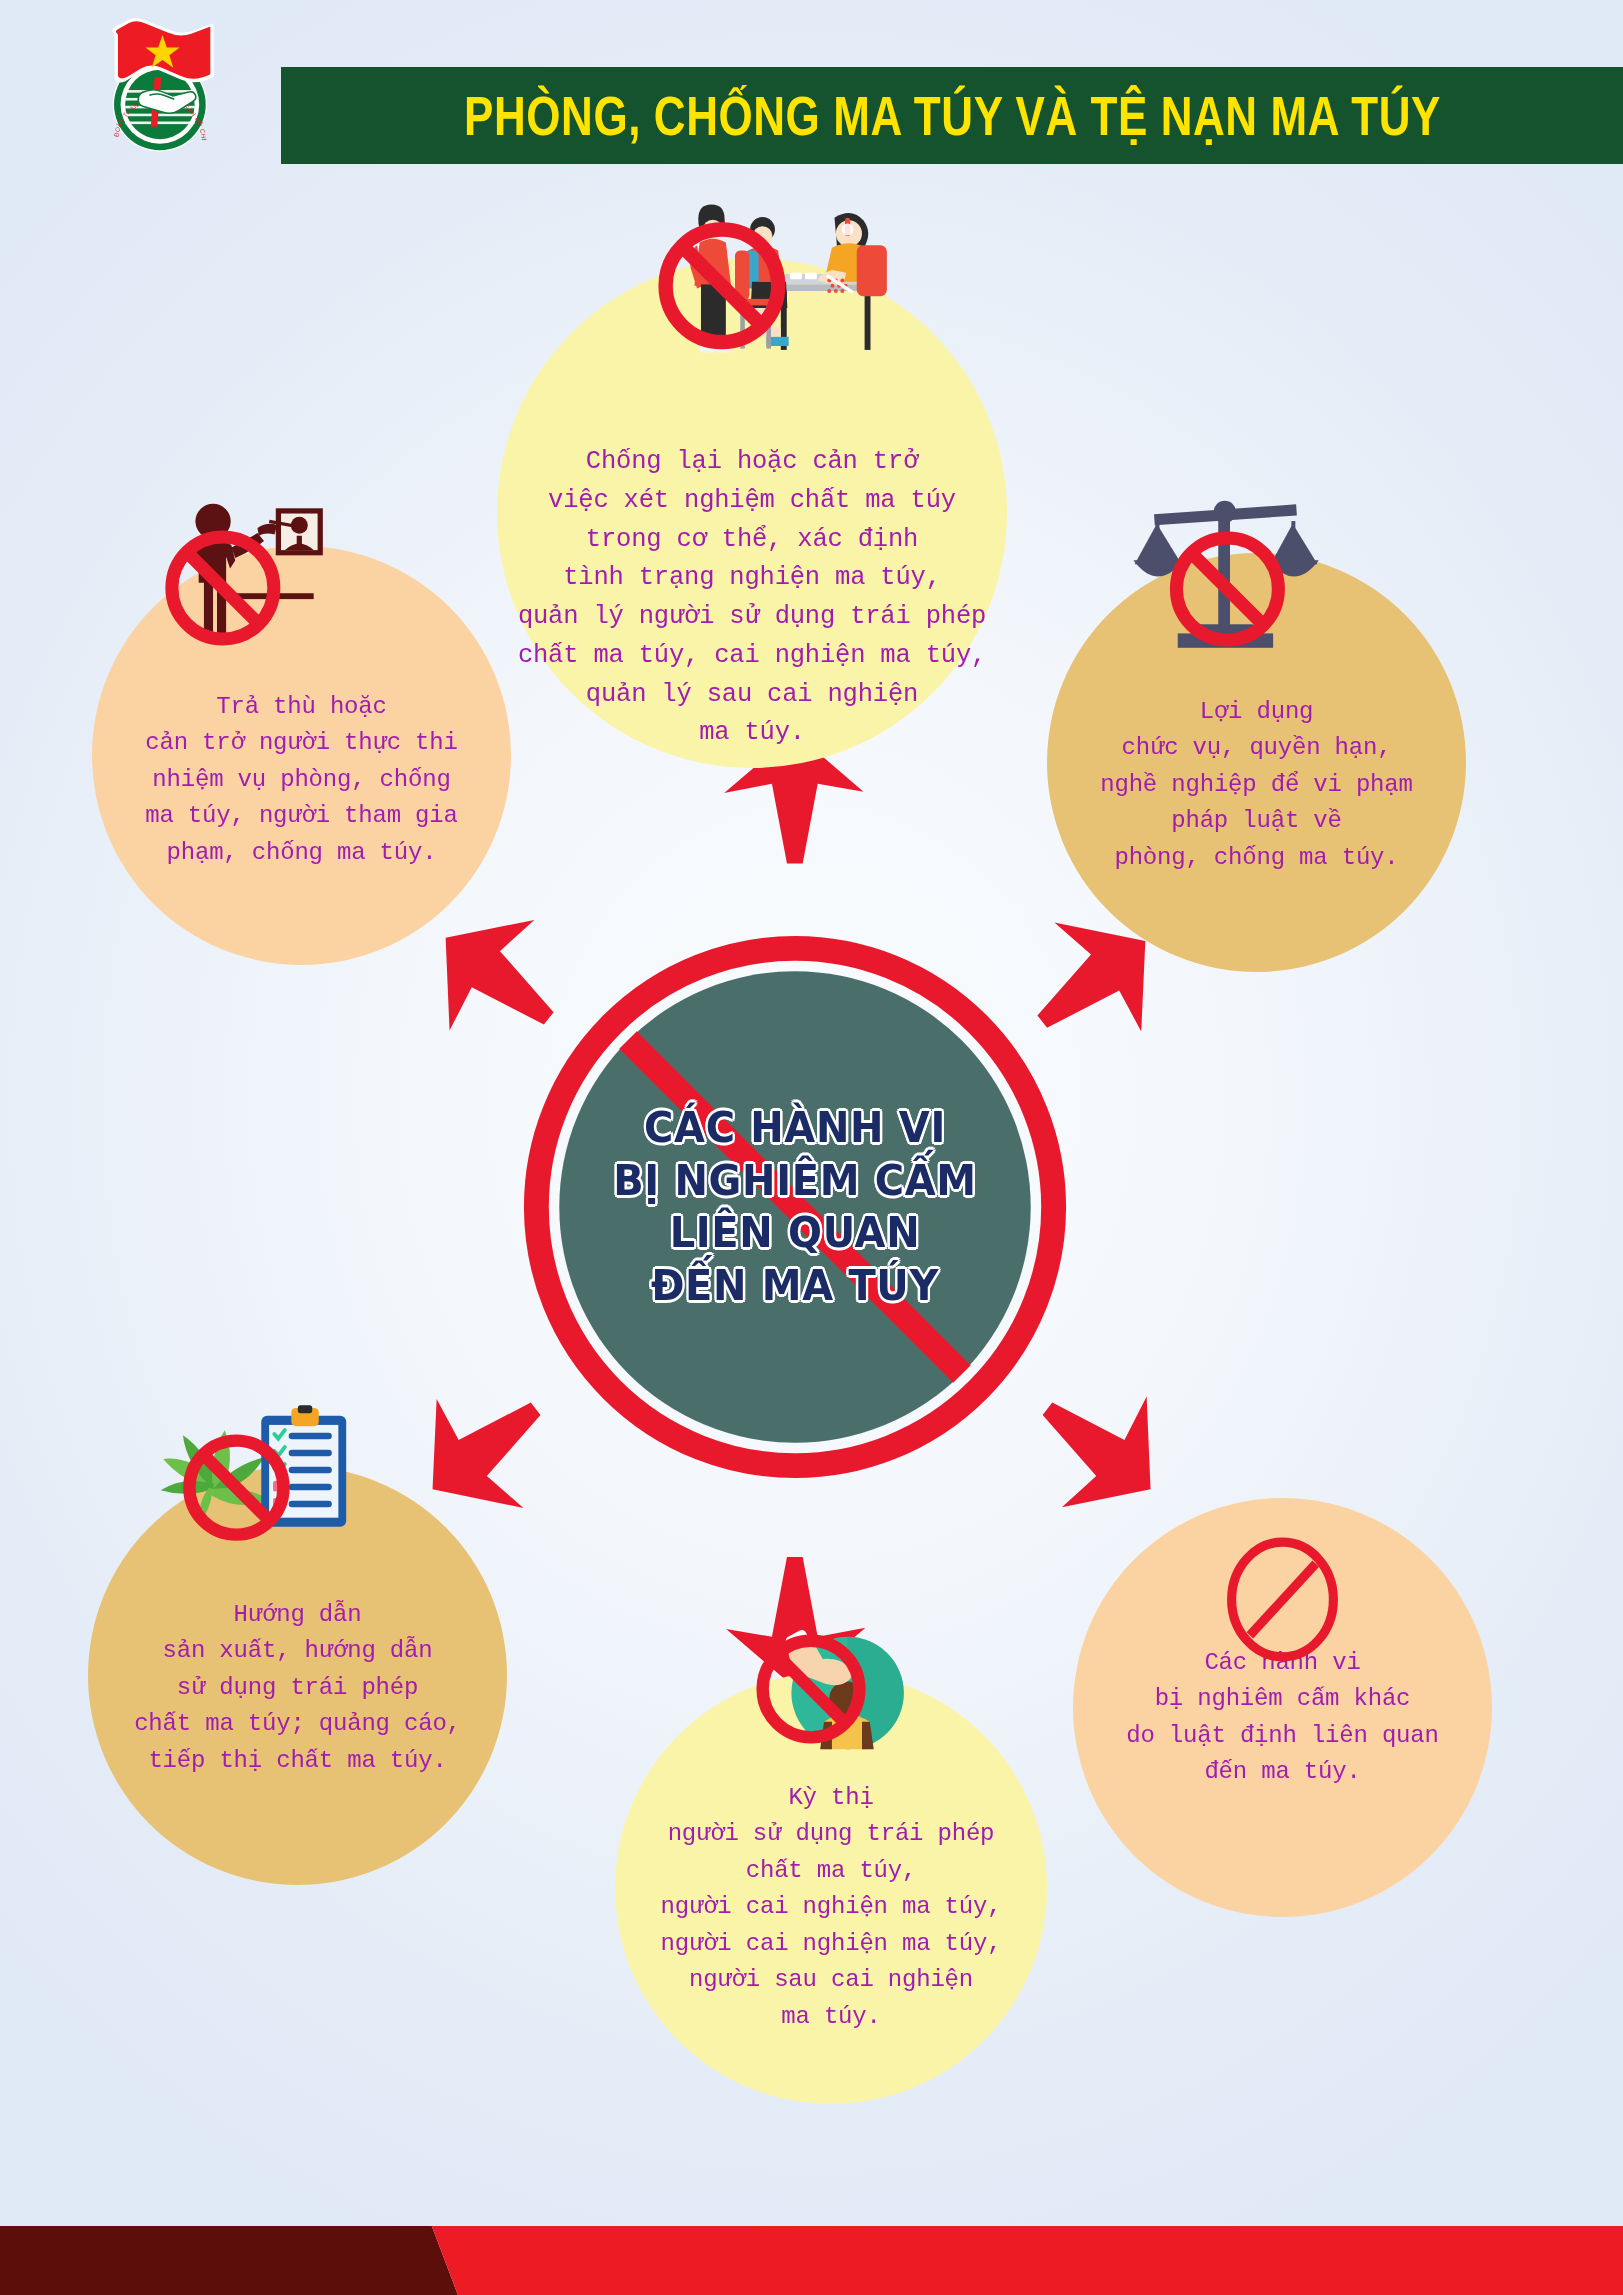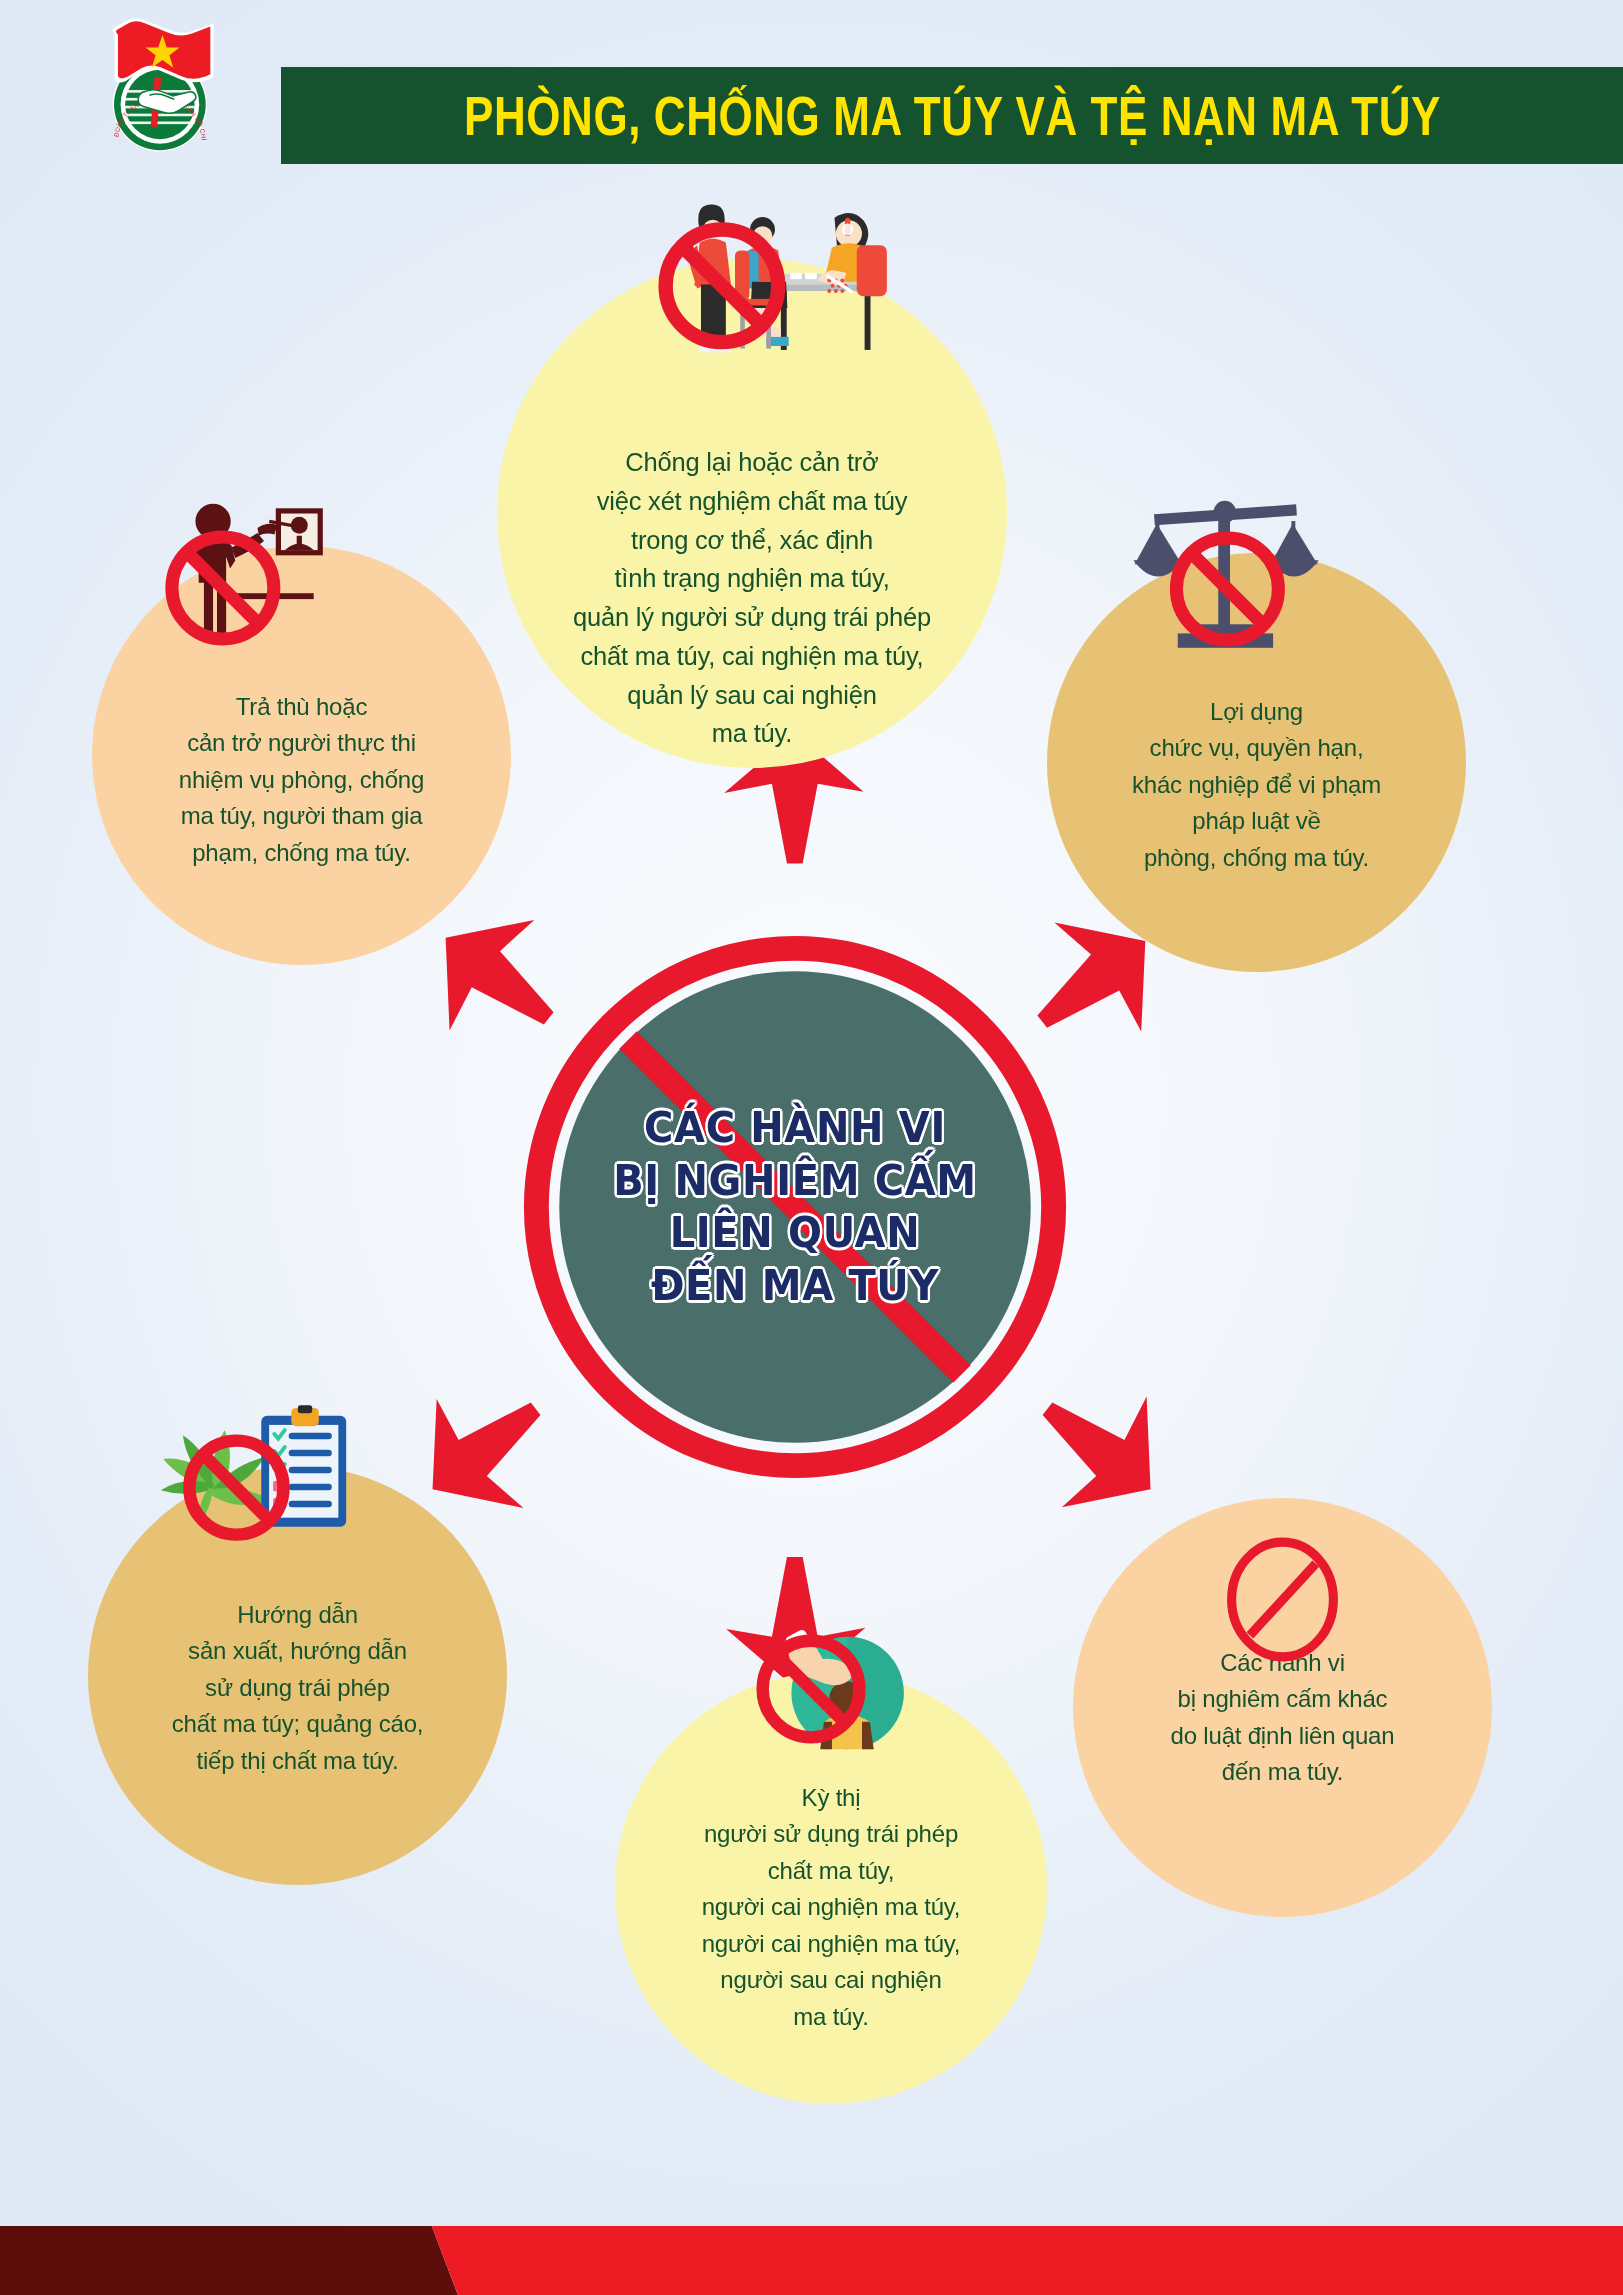--- a/index.html
+++ b/index.html
@@ -20,22 +20,22 @@
     color:#ffe400;font-size:55px;font-weight:bold;letter-spacing:0.7px;
     transform:scaleX(.80);transform-origin:center;white-space:nowrap;
     font-family:"Liberation Sans Narrow","Liberation Sans",sans-serif;
   }
   #logo{position:absolute;left:97px;top:14.4px;width:131px;height:139px;}
 
   
   .node{position:absolute;border-radius:50%;display:flex;flex-direction:column;
         align-items:center;justify-content:flex-start;text-align:center;}
   .node .body{
-    color:#14532d;font-size:24px;line-height:1.52;white-space:pre-line;
-    font-family:Liberation Sans, sans-serif;font-weight:300;
+    color:#a21caf;font-size:24px;line-height:1.52;white-space:pre-line;
+    font-family:Liberation Mono, monospace;font-weight:300;
     letter-spacing:-0.2px;
   }
   .node .art{position:absolute;pointer-events:none;}
 
   #node-top      {left:497px;  top:258px;  width:510px;  height:510px;  background:#faf4a8;}
   #node-top .body{margin-top:185px;font-size:25.5px;}
   #node-left     {left:92px;  top:546px;  width:419px;  height:419px;  background:#fbd3a3;}
   #node-left .body{margin-top:143px;}
   #node-right    {left:1047px; top:553px;  width:419px;  height:419px;  background:#e8c274;}
   #node-right .body{margin-top:141px;}
@@ -245,21 +245,21 @@
         <path d="M2 106 q38 50 76 0 Z"></path>
         <path d="M210 106 q38 50 76 0 Z"></path>
       </g>
       <rect x="36" y="46" width="6" height="66" fill="#4c4f6b"></rect>
       <rect x="244" y="46" width="6" height="66" fill="#4c4f6b"></rect>
       <circle cx="146" cy="150" r="78" fill="none" stroke="#e8192c" stroke-width="20"></circle>
       <line x1="91" y1="95" x2="201" y2="205" stroke="#e8192c" stroke-width="20"></line>
     </svg>
     <div class="body">Lợi dụng
 chức vụ, quyền hạn,
-khác nghiệp để vi phạm
+nghề nghiệp để vi phạm
 pháp luật về
 phòng, chống ma túy.</div>
   </div>
 
   <div class="node" id="node-botleft">
     <svg class="art" style="left:62px;top:-62px;width:216px;height:196px;" viewBox="0 0 330 300">
 
       <g>
         <path d="M96 130 q-48 -12 -76 -46 q40 -4 78 30 Z" fill="#6cc04a"></path>
         <path d="M96 130 q-40 -36 -46 -82 q34 22 52 74 Z" fill="#4ea93c"></path>

